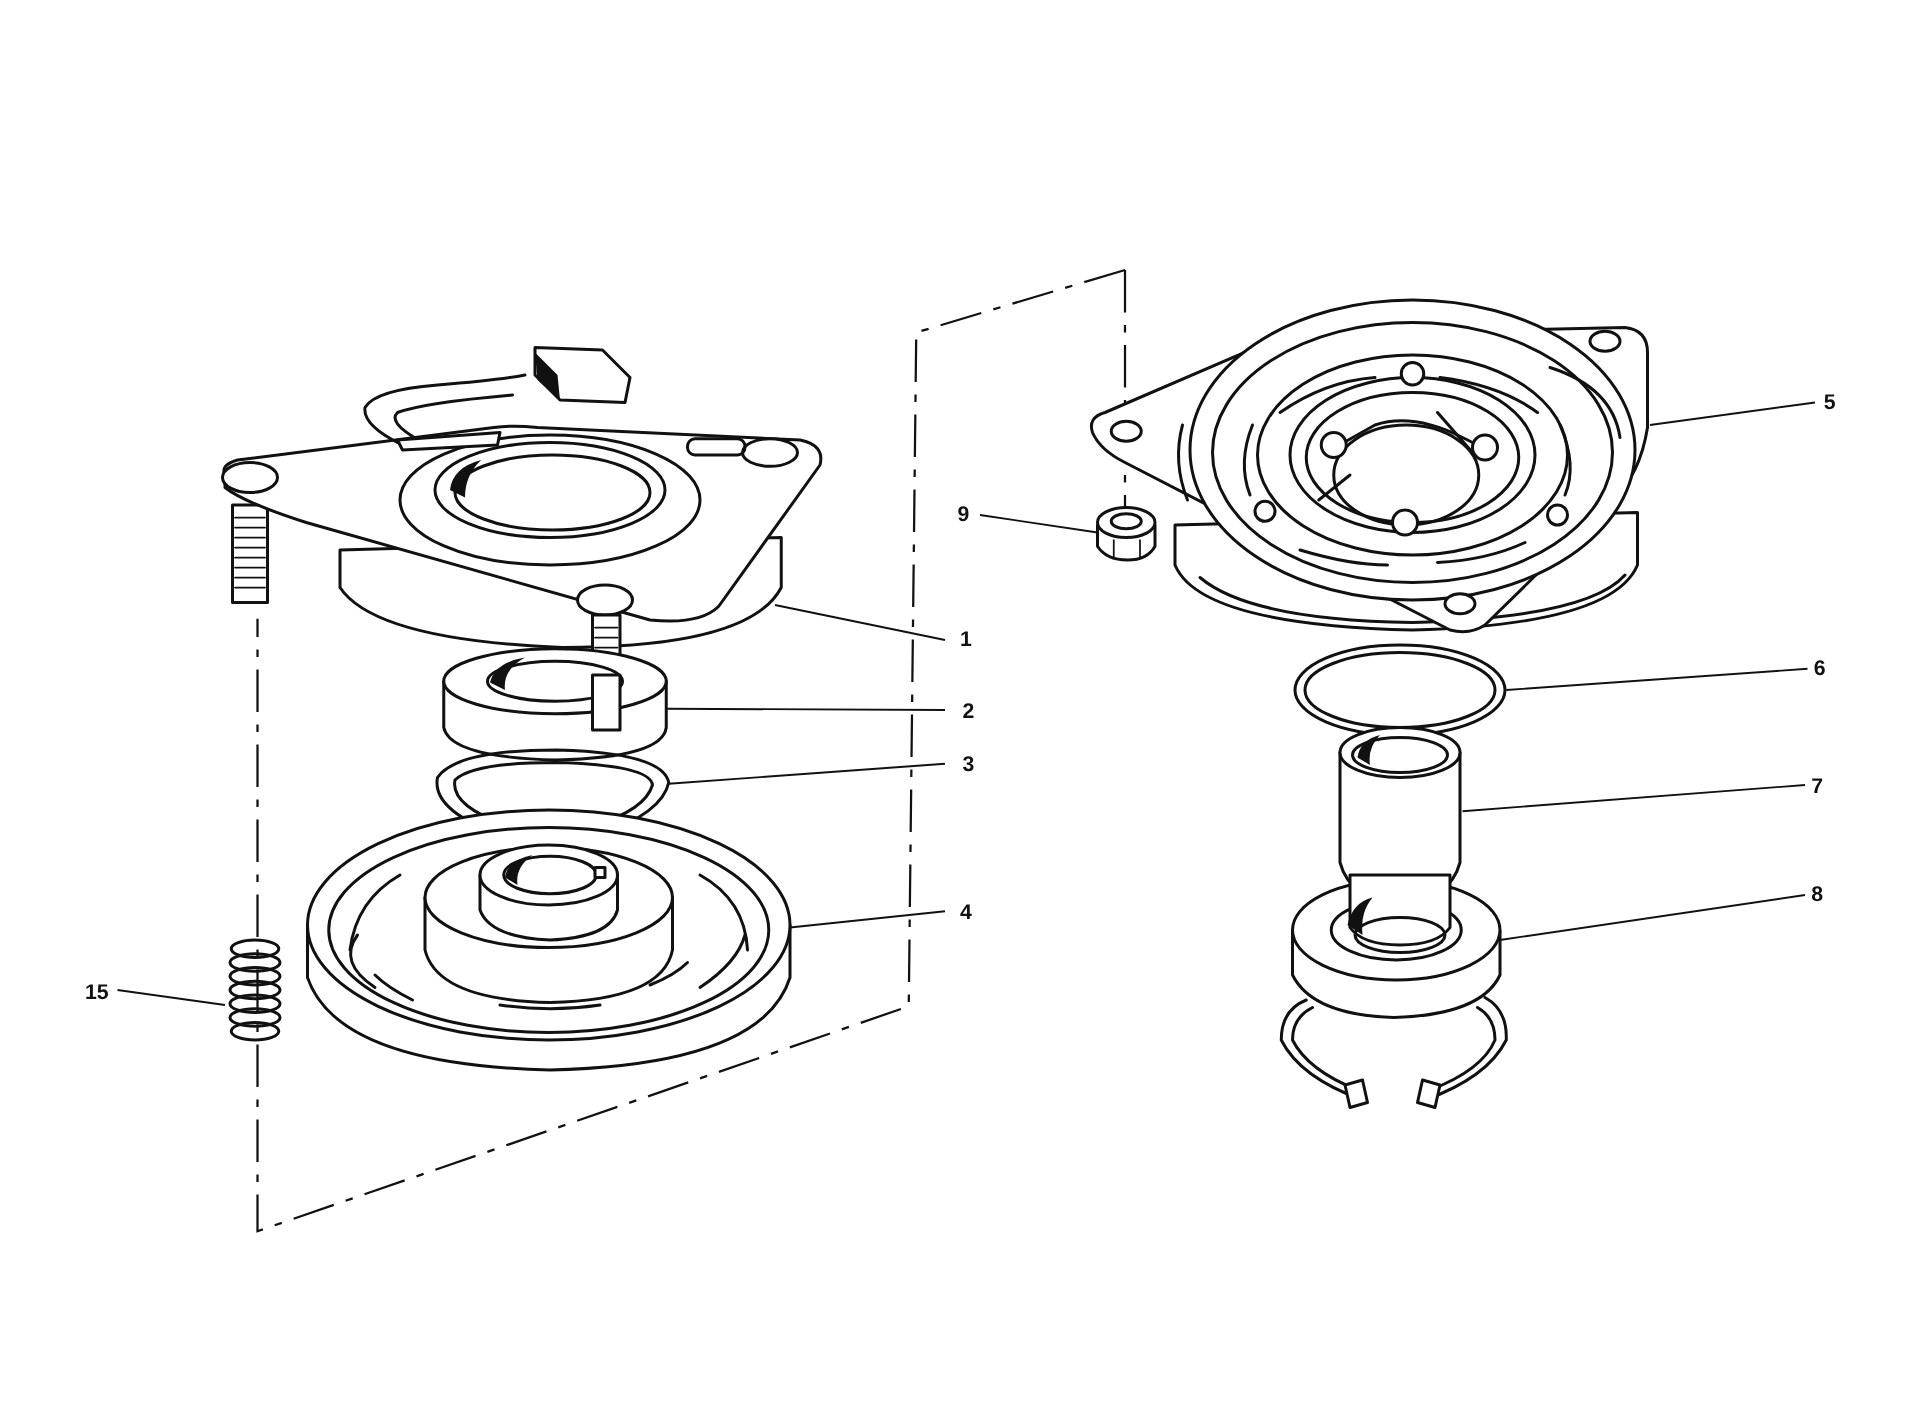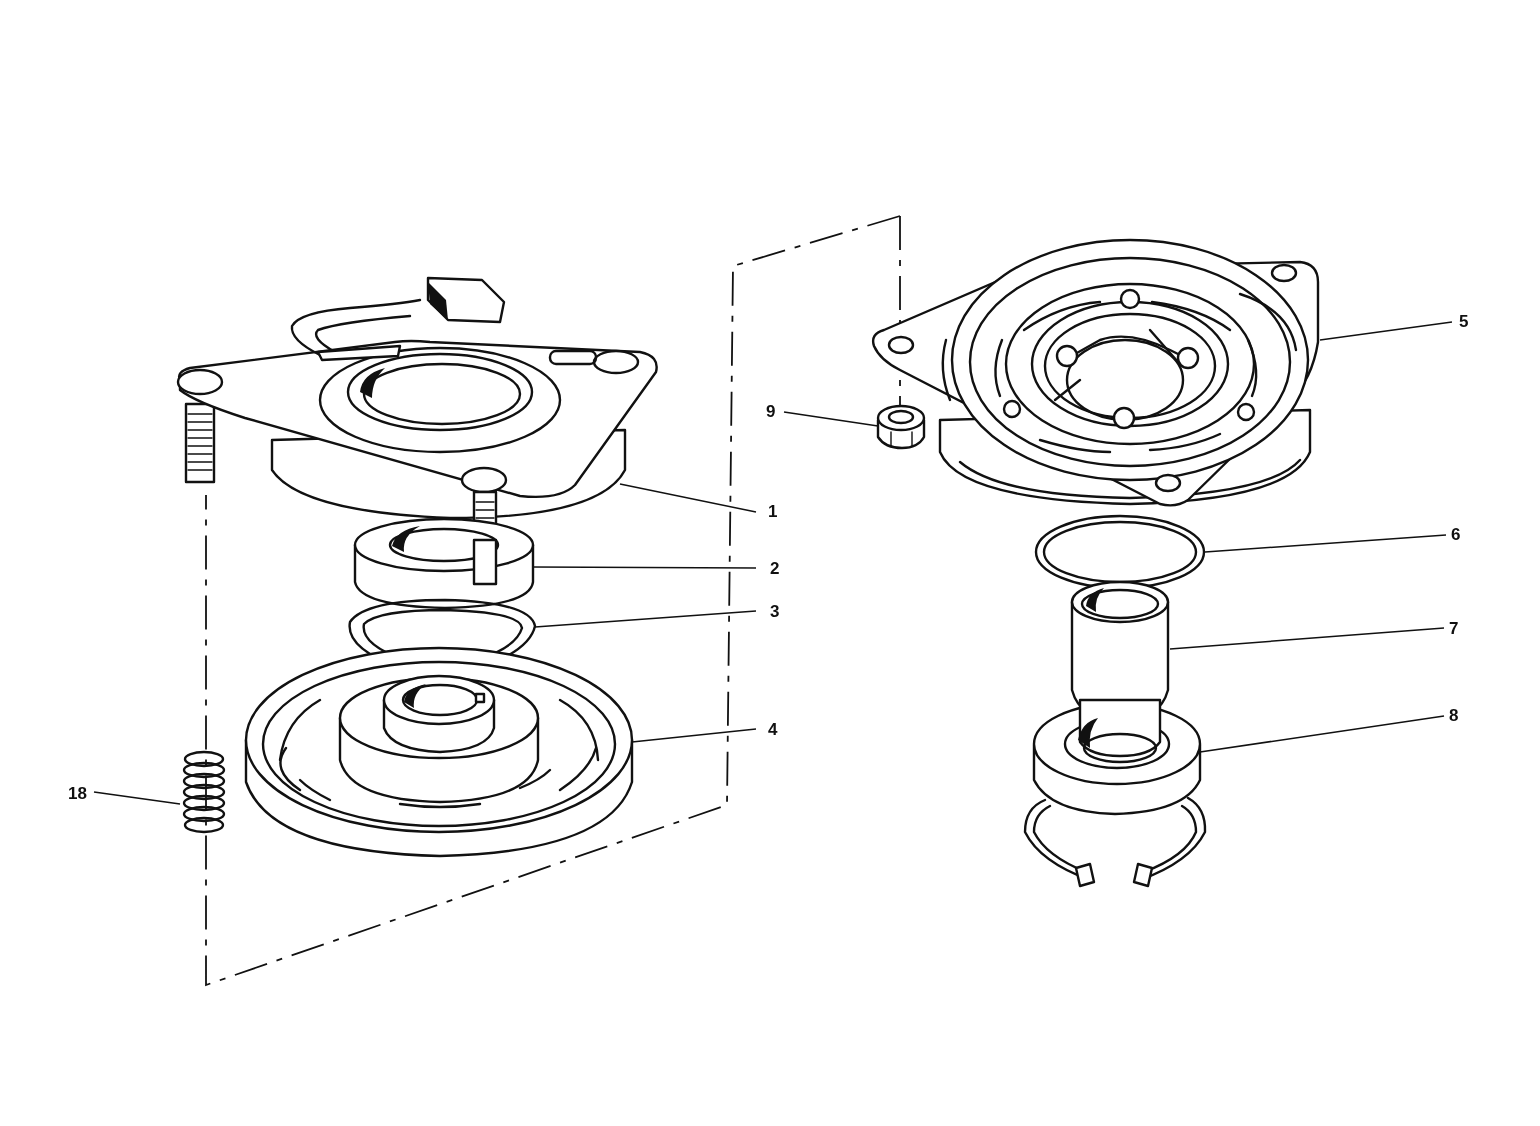--- a/index.html
+++ b/index.html
@@ -210,13 +210,13 @@
 
 <span class="callout-label" style="left:768px;top:503px;">1</span>
 <span class="callout-label" style="left:770px;top:560px;">2</span>
 <span class="callout-label" style="left:770px;top:603px;">3</span>
 <span class="callout-label" style="left:768px;top:721px;">4</span>
 <span class="callout-label" style="left:1459px;top:313px;">5</span>
 <span class="callout-label" style="left:1451px;top:526px;">6</span>
 <span class="callout-label" style="left:1449px;top:620px;">7</span>
 <span class="callout-label" style="left:1449px;top:707px;">8</span>
 <span class="callout-label" style="left:766px;top:403px;">9</span>
-<span class="callout-label" style="left:68px;top:785px;">18</span>
+<span class="callout-label" style="left:68px;top:785px;">15</span>
 
 </body></html>

